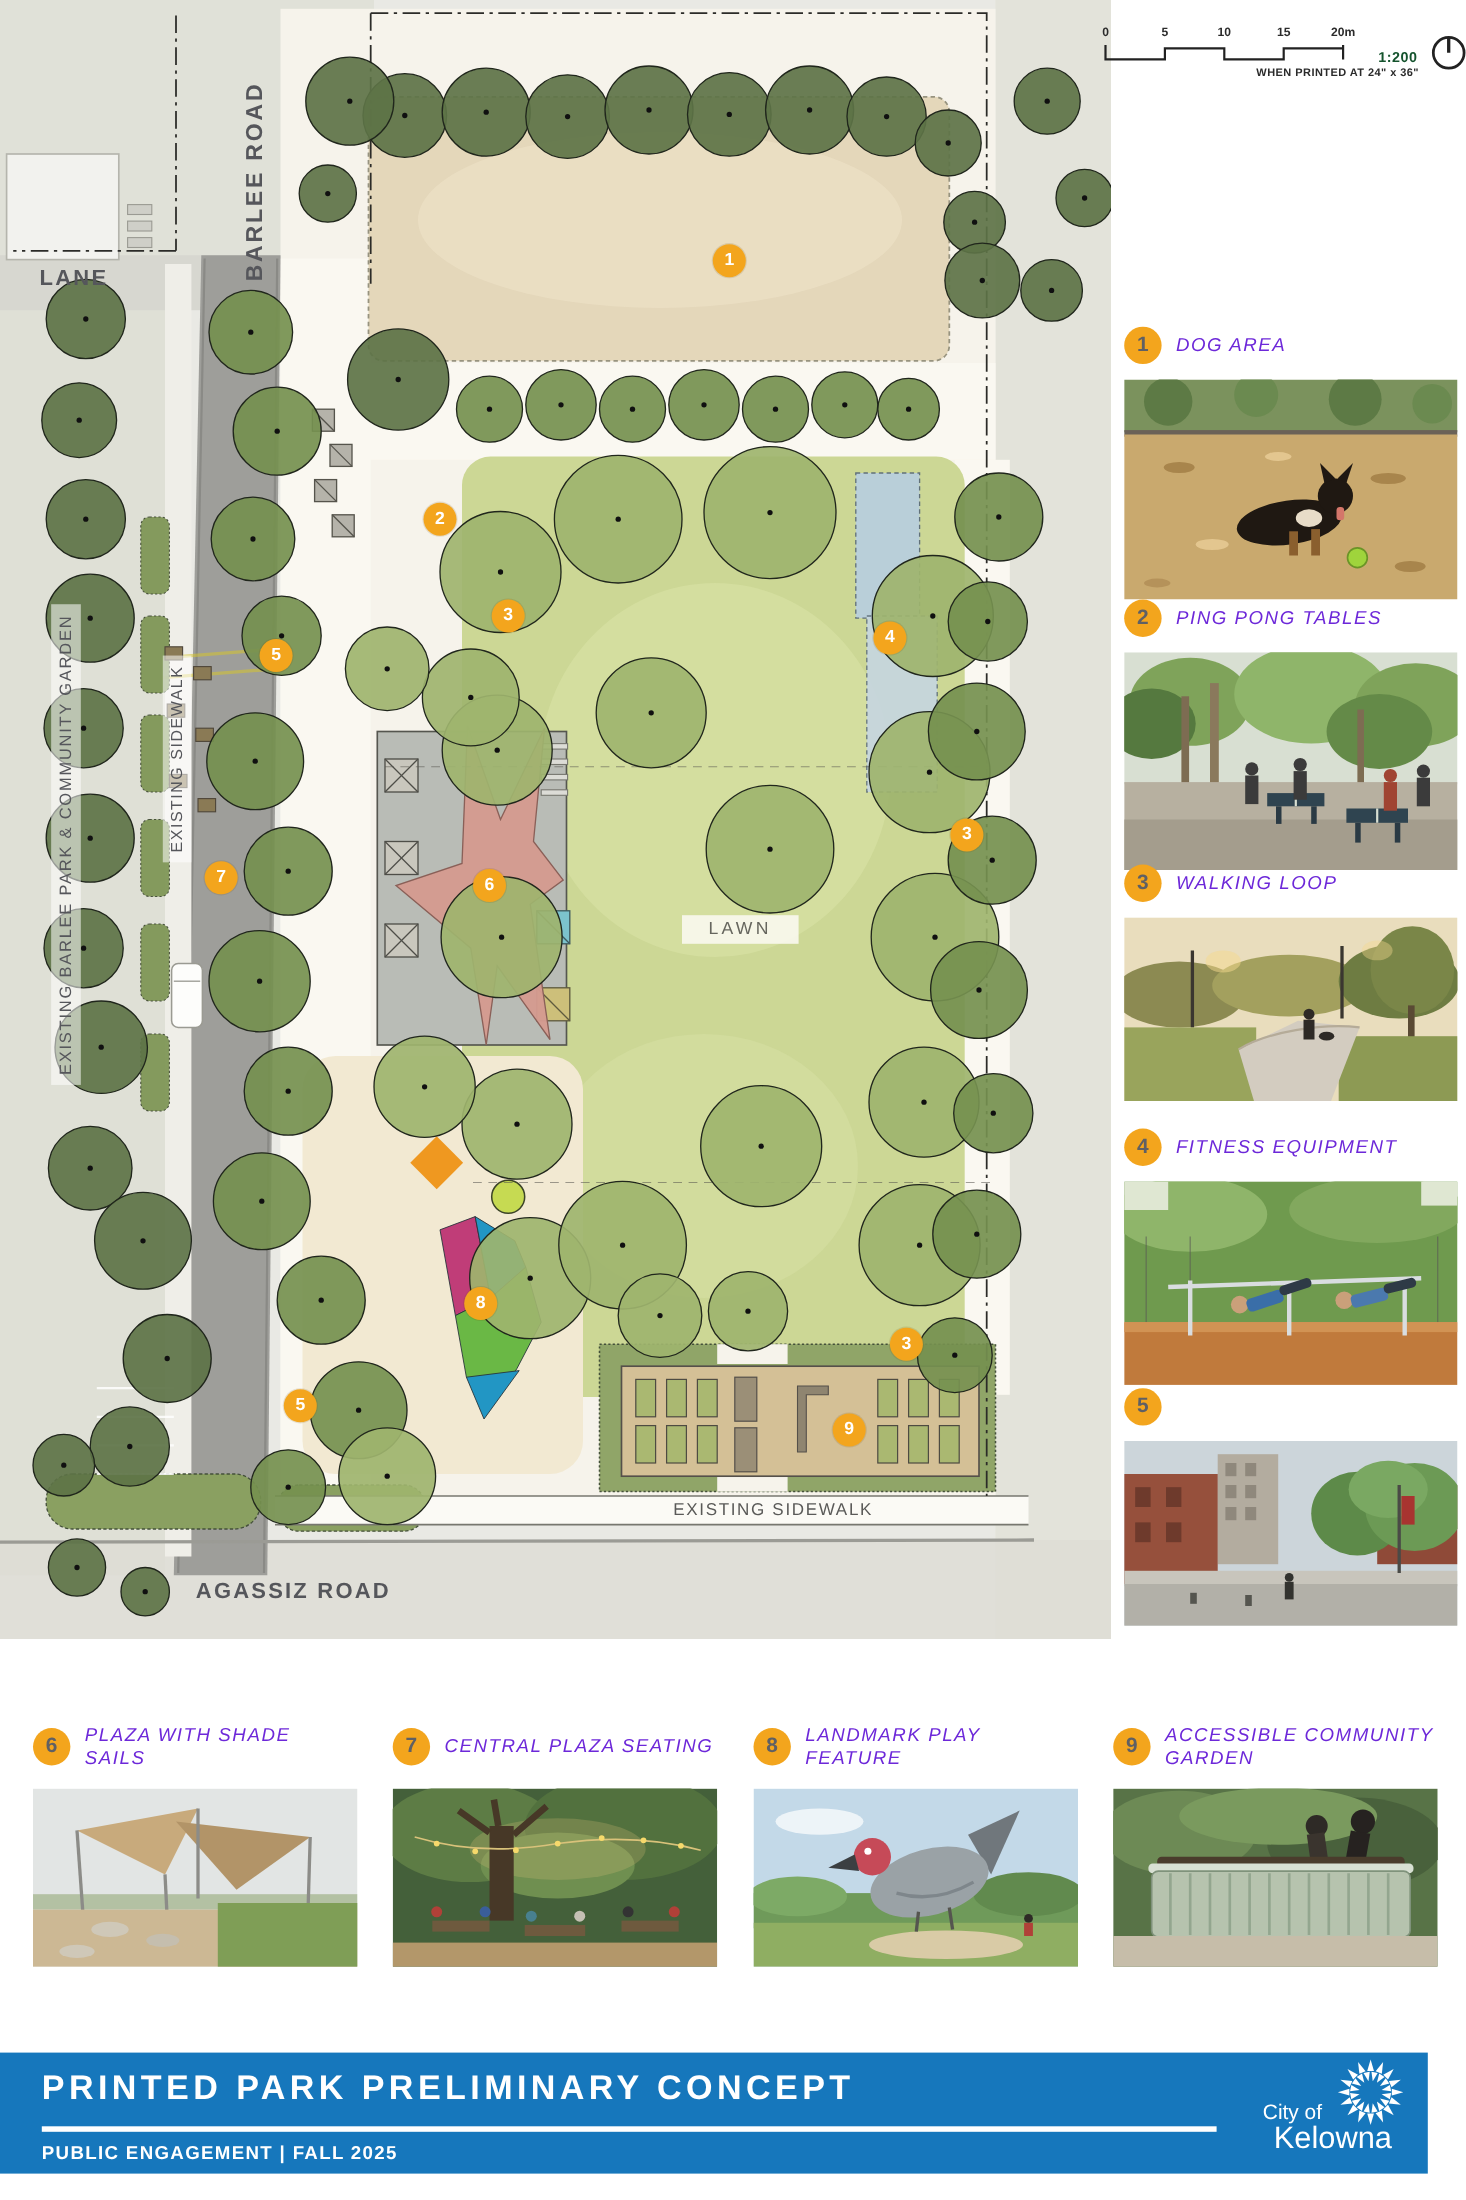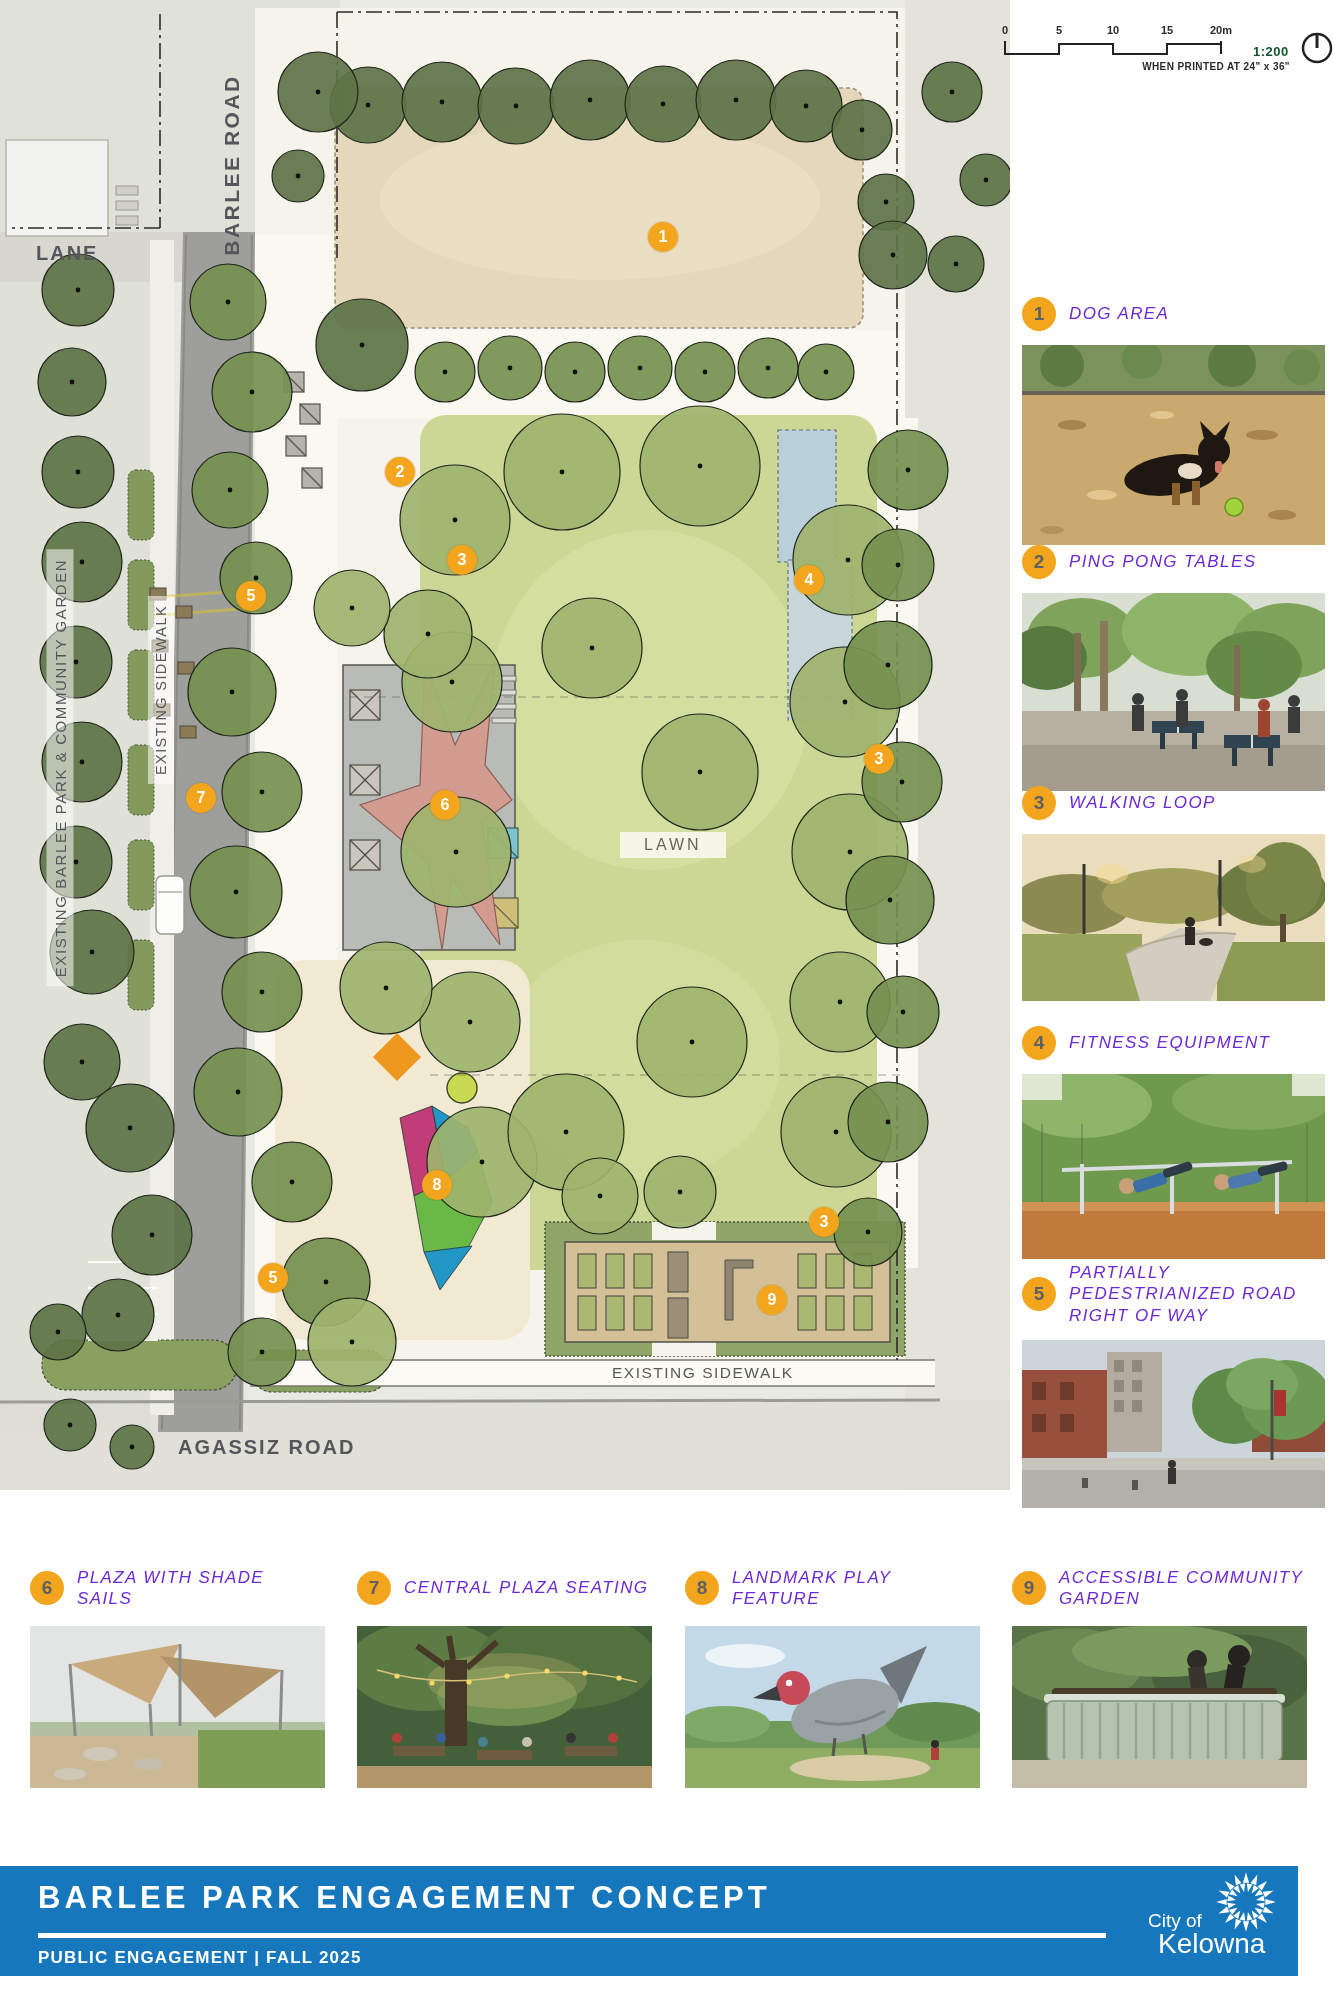--- a/index.html
+++ b/index.html
@@ -560,21 +560,20 @@
         <circle cx="200" cy="108" r="8" fill="#caa07a"></circle>
         <rect x="205" y="104" width="34" height="12" rx="4" fill="#4b79ae" transform="rotate(-14 205 104)"></rect>
         <rect x="235" y="94" width="30" height="9" rx="4" fill="#2e3a46" transform="rotate(-14 235 94)"></rect>
       </g>
     </svg>
   </div>
 
   <div class="side-item" style="top:1262px;">
     <div class="legend-head" style="margin-bottom:4px;">
       <span class="lnum">5</span>
-      <span class="llabel">PARTIALLY PEDESTRIANIZED ROAD RIGHT OF WAY</span>
     </div>
     <svg class="photo" height="168" viewBox="0 0 303 168" preserveAspectRatio="none">
       <rect width="303" height="168" fill="#ccd5da"></rect>
       <rect x="85" y="12" width="55" height="100" fill="#b3ac9f"></rect>
       <g fill="#8f887c">
           <rect x="92" y="20" width="10" height="12"></rect>
           <rect x="110" y="20" width="10" height="12"></rect>
       <rect x="92" y="40" width="10" height="12"></rect>
           <rect x="110" y="40" width="10" height="12"></rect>
       <rect x="92" y="60" width="10" height="12"></rect>
@@ -721,21 +720,21 @@
           <line x1="196" y1="77" x2="196" y2="133"></line>
         <line x1="214" y1="77" x2="214" y2="133"></line>
           <line x1="232" y1="77" x2="232" y2="133"></line>
           <line x1="250" y1="77" x2="250" y2="133"></line>
       </g>
       <rect y="134" width="295" height="28" fill="#c6bda9"></rect>
     </svg>
   </div>
 
   <footer id="banner">
-    <div class="title">BARLEE PARK ENGAGEMENT CONCEPT</div>
+    <div class="title">PRINTED PARK PRELIMINARY CONCEPT</div>
     <div class="rule"></div>
     <div class="subtitle">PUBLIC ENGAGEMENT | FALL 2025</div>
     <div id="logo">
       <svg id="sunlogo" width="72" height="68" viewBox="-40 -40 80 80">
           <polygon points="22.7,-3.6 35.0,0.0 22.7,3.6" fill="#fff"></polygon>
           <polygon points="22.0,0.9 11.8,2.3 20.6,7.6" fill="#fff"></polygon>
           <polygon points="22.4,5.4 32.3,13.4 19.6,12.0" fill="#fff"></polygon>
           <polygon points="20.0,9.2 10.0,6.7 16.2,14.9" fill="#fff"></polygon>
           <polygon points="18.6,13.5 24.7,24.7 13.5,18.6" fill="#fff"></polygon>
           <polygon points="14.9,16.2 6.7,10.0 9.2,20.0" fill="#fff"></polygon>

